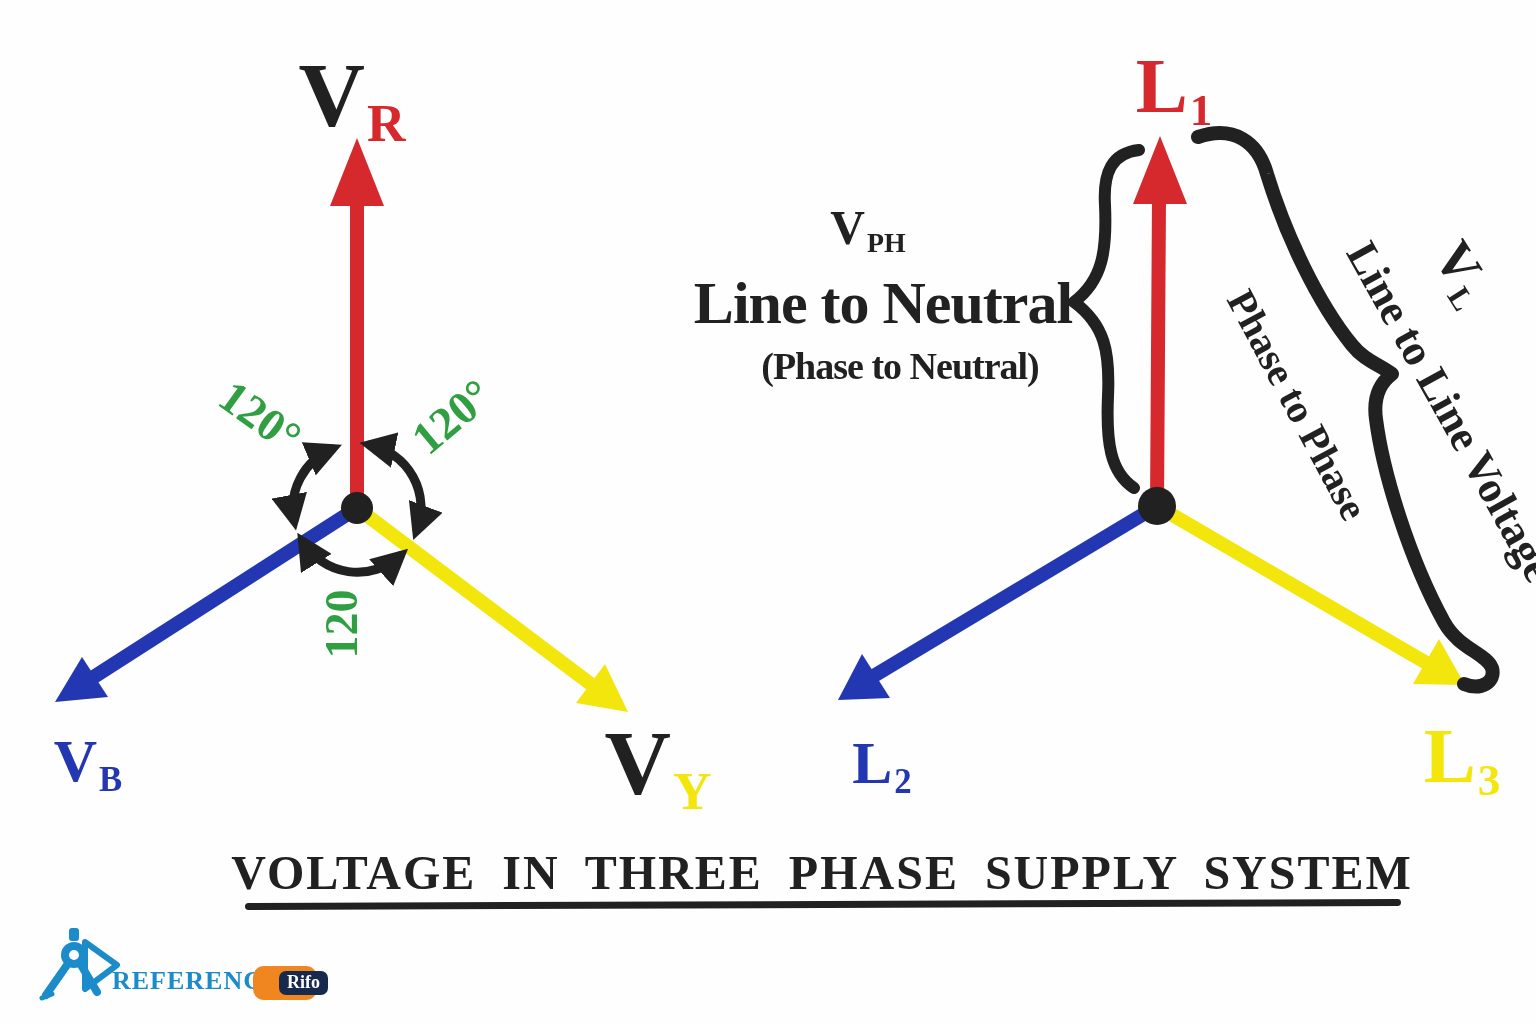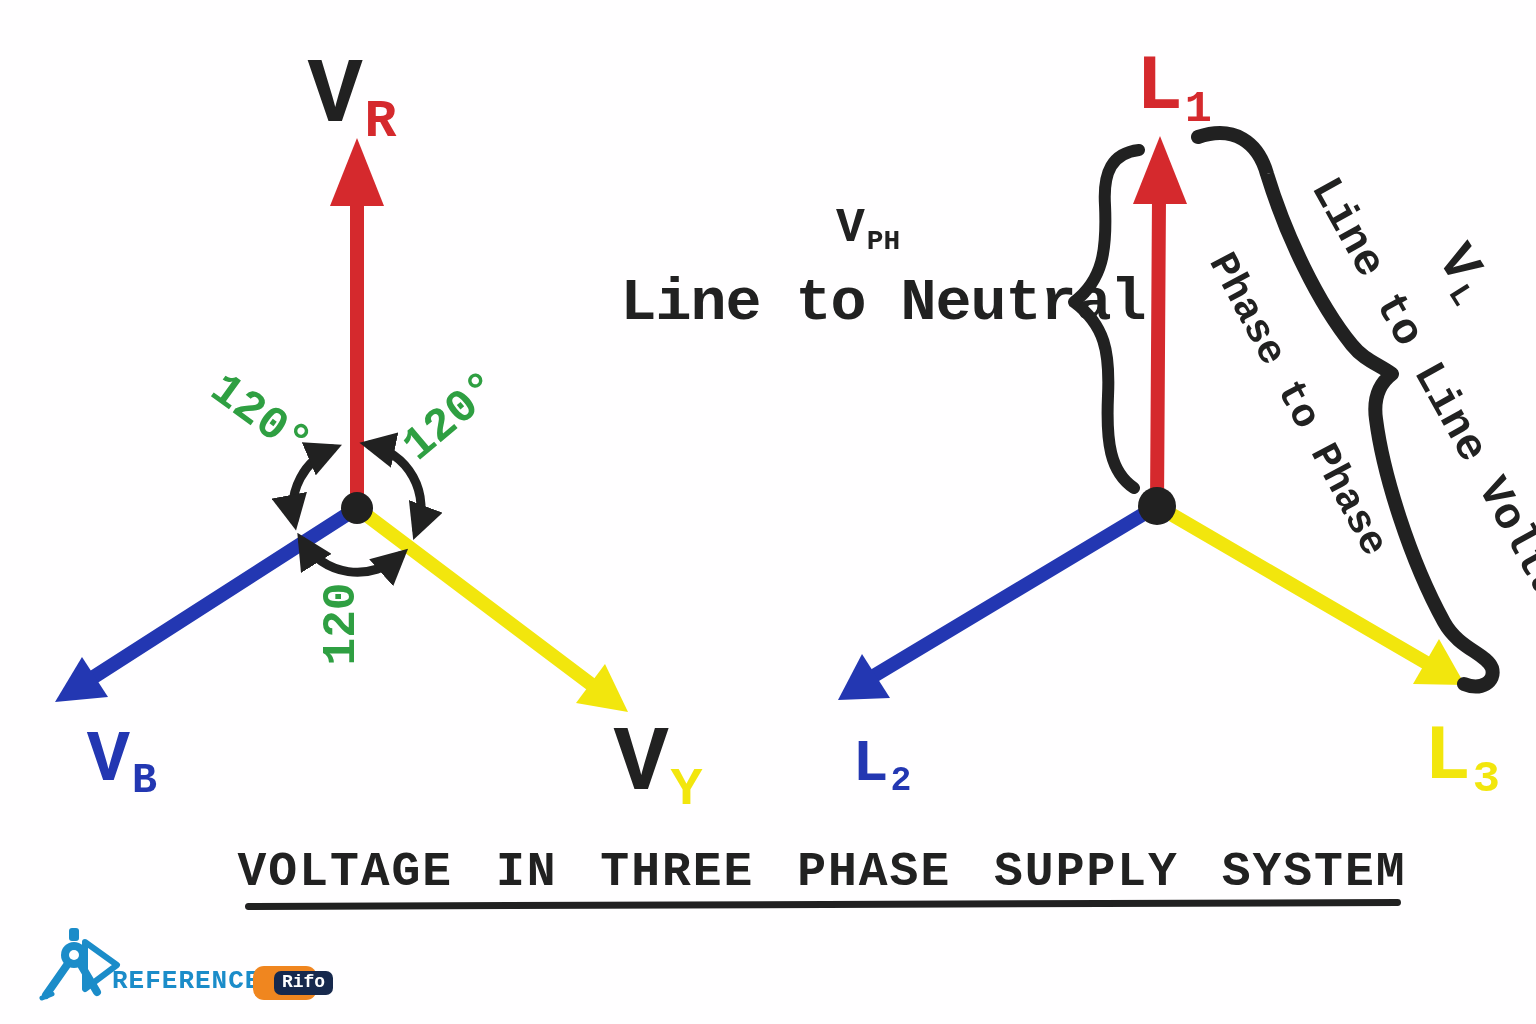--- a/index.html
+++ b/index.html
@@ -1,17 +1,17 @@
 <!DOCTYPE html>
 <html style="--red: #d5292d; --blue: #2337b2; --yellow: #f2e60d; --green: #2f9f42; --ink: #212121; --logo_pink: #d6195c; --logo_blue: #1b8cc9; --badge_orange: #f0861f; --badge_navy: #17294d;"><head>
 <meta charset="utf-8">
 <style>
   html,body{margin:0;padding:0;background:#ffffff;overflow:hidden;}
   #stage{position:relative;width:1536px;height:1024px;background:#fffeff;
-         font-family:Liberation Mono, monospace;overflow:hidden;}
+         font-family:Liberation Serif, serif;overflow:hidden;}
   svg{position:absolute;left:0;top:0;}
   .lbl{position:absolute;transform:translate(-50%,-50%);font-weight:bold;white-space:nowrap;line-height:1;}
   .sub{font-size:0.58em;vertical-align:-0.28em;margin-left:2px;font-weight:bold;}
   .ink{color:var(--ink);}
   .red-t{color:var(--red);}
   .blue-t{color:var(--blue);}
   .yellow-t{color:var(--yellow);}
   .green-t{color:var(--green);}
   
   .vec{stroke-linecap:round;fill:none;}
@@ -85,21 +85,21 @@
       <circle cx="36" cy="27" r="5" fill="#ffffff" stroke="none"></circle>
       <line x1="29" y1="37" x2="8" y2="67" stroke-width="8" stroke-linecap="round"></line>
       <line x1="43" y1="37" x2="59" y2="64" stroke-width="8" stroke-linecap="round"></line>
       <line x1="4" y1="70" x2="14" y2="66" stroke-width="5" stroke-linecap="round"></line>
     </g>
   </svg>
 
   <div class="lbl" style="left:352px;top:100px;font-size:92px;">
     <span class="ink">V</span><span class="sub red-t">R</span>
   </div>
-  <div class="lbl" style="left:88px;top:764px;font-size:72px;margin-left:34px;">
+  <div class="lbl" style="left:88px;top:764px;font-size:60px;">
     <span class="blue-t">V</span><span class="sub blue-t">B</span>
   </div>
   <div class="lbl" style="left:658px;top:768px;font-size:92px;">
     <span class="ink">V</span><span class="sub yellow-t">Y</span>
   </div>
 
   <div class="lbl green-t rot" style="left:260px;top:417px;font-size:46px;transform:translate(-50%,-50%) rotate(36deg);">120°</div>
   <div class="lbl green-t rot" style="left:452px;top:417px;font-size:46px;transform:translate(-50%,-50%) rotate(-40deg);">120°</div>
   <div class="lbl green-t rot" style="left:342px;top:624px;font-size:46px;transform:translate(-50%,-50%) rotate(-90deg);">120</div>
 
@@ -110,20 +110,21 @@
     <span class="blue-t">L</span><span class="sub blue-t">2</span>
   </div>
   <div class="lbl" style="left:1462px;top:760px;font-size:78px;">
     <span class="yellow-t">L</span><span class="sub yellow-t">3</span>
   </div>
 
   <div class="lbl ink" style="left:868px;top:230px;font-size:48px;">
     <span>V</span><span class="sub">PH</span>
   </div>
   <div class="lbl ink" style="left:883px;top:303px;font-size:60px;letter-spacing:-1px;">Line to Neutral</div>
+  <div class="lbl ink" style="left:900px;top:366px;font-size:38px;letter-spacing:-1px;">(Phase to Neutral)</div>
 
   <div class="lbl ink rot" style="left:1297px;top:405px;font-size:40px;transform:translate(-50%,-50%) rotate(62deg);">Phase to Phase</div>
 
   <div class="lbl ink rot" style="left:1462px;top:274px;font-size:54px;transform:translate(-50%,-50%) rotate(58deg);">
     <span>V</span><span class="sub">L</span>
   </div>
   <div class="lbl ink rot" style="left:1450px;top:412px;font-size:44px;transform:translate(-50%,-50%) rotate(61deg);">Line to Line Voltage</div>
 
   <div class="title">VOLTAGE IN THREE PHASE SUPPLY SYSTEM</div>
   <div class="title-rule"></div>

